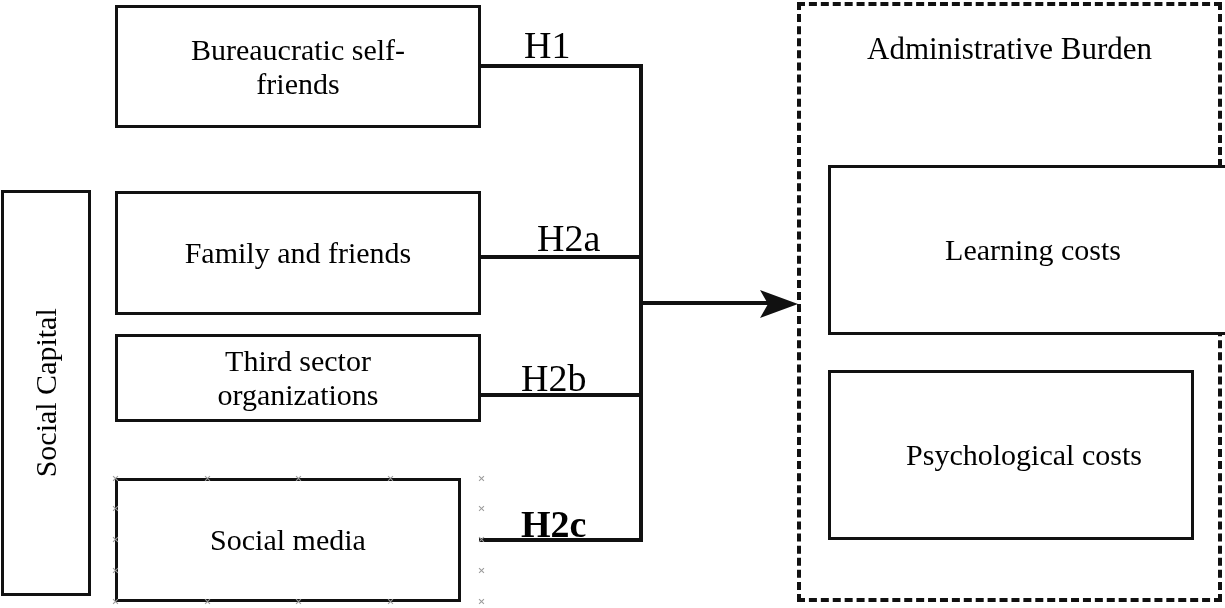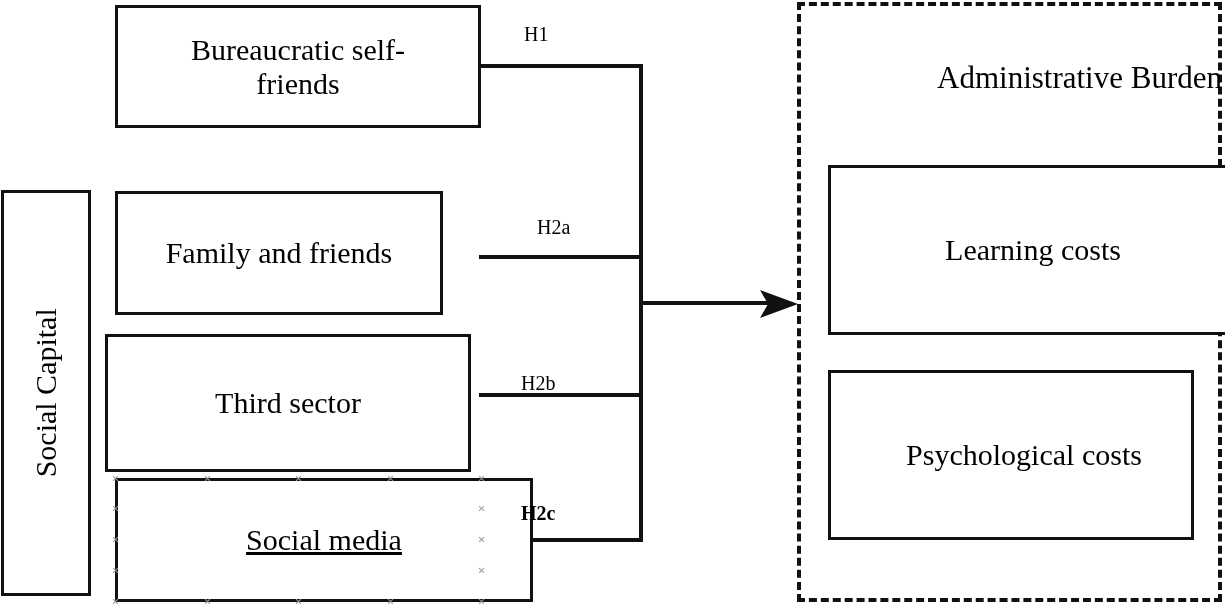--- a/index.html
+++ b/index.html
@@ -41,23 +41,23 @@
     padding:0;
   }
   #social-capital .vtxt{
     transform:rotate(-90deg);
     white-space:nowrap;
     display:block;
   }
 
   
   #box-self-efficacy{ left:115px; top:5px;   width:366px; height:123px; }
-  #box-family{        left:115px; top:191px; width:328px; height:124px; }
-  #box-third-sector{  left:105px; top:334px; width:366px; height:138px; }
-  #box-social-media{  left:115px; top:478px; width:418px; height:124px;text-decoration:underline; }
+  #box-family{        left:115px; top:191px; width:366px; height:124px; }
+  #box-third-sector{  left:115px; top:334px; width:366px; height:88px; }
+  #box-social-media{  left:115px; top:478px; width:346px; height:124px; }
 
   
   .selected{ }
   .handle{
     position:absolute;
     width:7px;height:7px;
     z-index:9;
     pointer-events:none;
   }
   .handle::before,.handle::after{
@@ -75,46 +75,46 @@
     position:absolute;
     left:797px; top:2px;
     width:425px; height:600px;
     box-sizing:border-box;
     border:4px dashed #111111;
     background:transparent;
     z-index:2;
   }
   #admin-burden-title{
     position:absolute;
-    left:797px; top:60px;
+    left:797px; top:31px;
     width:425px;
-    text-align:right;
+    text-align:center;
     font-size:31px;
     z-index:4;
   }
   #box-learning-costs{     left:828px; top:165px; width:410px; height:170px; }
   #box-psychological-costs{left:828px; top:370px; width:366px; height:170px;padding-left:36px; }
 
   
   .line{position:absolute;background:#111111;z-index:1;}
   .hline{height:4px;}
   .vline{width:4px;}
 
   
   .hlabel{
     position:absolute;
-    font-size:20px;
+    font-size:38px;
     z-index:5;
     white-space:nowrap;
     background:transparent;
     text-align:center;
   }
   #label-h1 { left:524px; top:23px;  }
   #label-h2a{ left:521px; top:216px;margin-left:16px; }
-  #label-h2b{ left:521px; top:356px;margin-top:16px; }
+  #label-h2b{ left:521px; top:356px; }
   #label-h2c{ left:521px; top:502px;font-weight:bold; }
 
   
   #arrow-head{
     position:absolute;
     left:760px; top:288px;
     width:40px; height:32px;
     z-index:4;
   }
 </style>
@@ -129,21 +129,21 @@
 
   <div class="node" id="box-self-efficacy">
     <span class="txt"><span>Bureaucratic self-</span><br><span>friends</span></span>
   </div>
 
   <div class="node" id="box-family">
     <span class="txt">Family and friends</span>
   </div>
 
   <div class="node" id="box-third-sector">
-    <span class="txt"><span>Third sector</span><br></span>
+    <span class="txt"><span>Third sector</span><br><span>organizations</span></span>
   </div>
 
   <div class="node selected" id="box-social-media">
     <span class="txt">Social media</span>
   </div>
 
   <div class="handle" style="left:112px;top:475px;"></div>
   <div class="handle" style="left:295px;top:475px;"></div>
   <div class="handle" style="left:478px;top:475px;"></div>
   <div class="handle" style="left:112px;top:536px;"></div>

